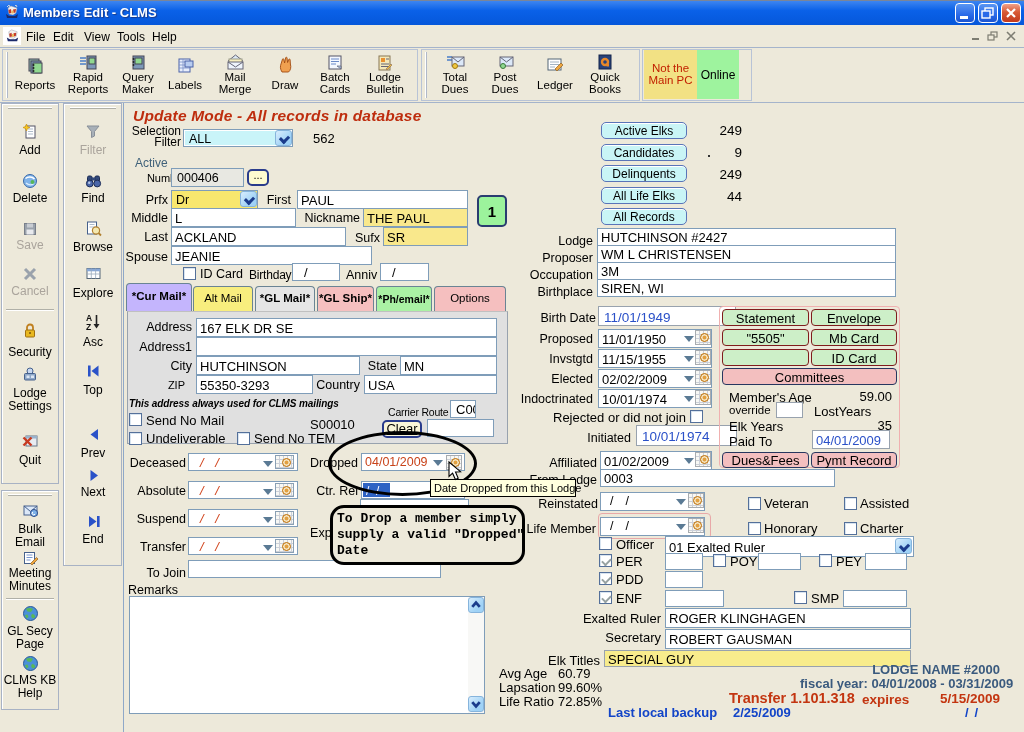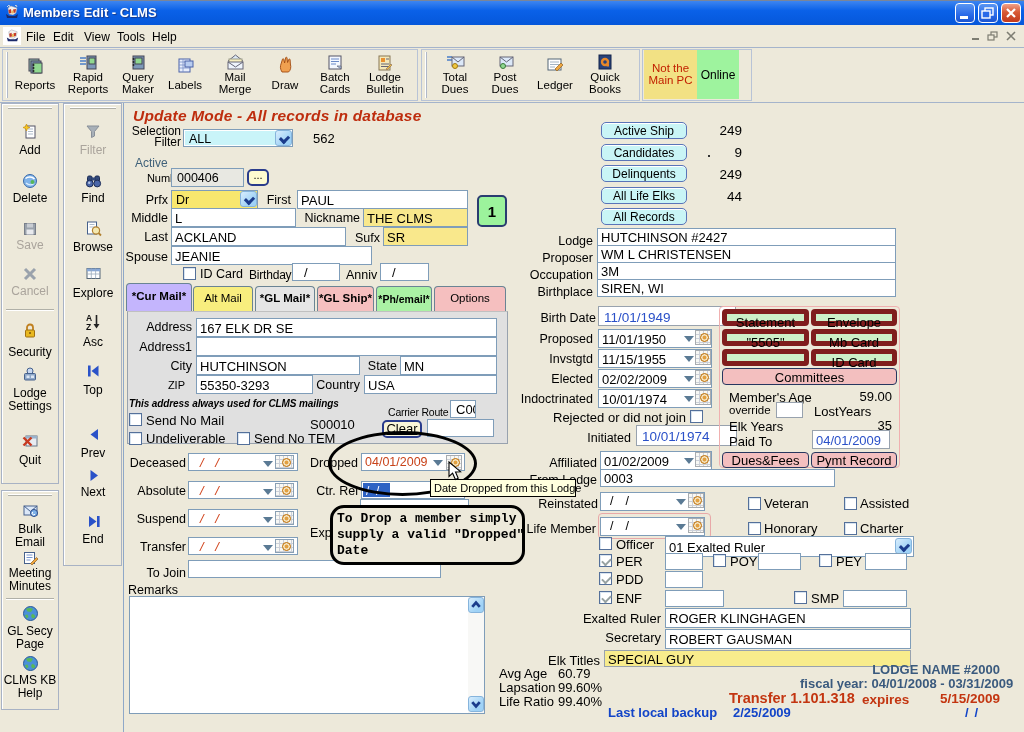--- a/index.html
+++ b/index.html
@@ -3,21 +3,21 @@
 *{box-sizing:border-box;margin:0;padding:0}
 html,body{width:1024px;height:732px;overflow:hidden}
 body{font-family:"Liberation Sans",sans-serif;background:#EDE9DA;position:relative}
 .ab{position:absolute}
 .lb{position:absolute;font-size:12px;color:#000;white-space:nowrap;line-height:13px}
 .rl{text-align:right}
 .fl{position:absolute;background:#fff;border:1px solid #7f9db9;font-size:13px;line-height:15px;padding:1px 0 0 3px;white-space:nowrap;overflow:hidden;color:#000}
 .cb{position:absolute;width:13px;height:13px;background:#fff;border:1px solid #54709a;box-shadow:inset 1px 1px 0 #d8e4f0}
 .dar{position:absolute;width:0;height:0;border-left:5px solid transparent;border-right:5px solid transparent;border-top:6px solid #5a7a94}
 .cyb{position:absolute;background:#c9f5f6;border:1px solid #5a74b8;border-radius:5px;font-size:12px;text-align:center;color:#000;box-shadow:inset 0 1px 0 #fff}
-.gb{position:absolute;background:#cdefc8;border:5px solid #7f1d1d;border-radius:4px;font-size:13px;text-align:center;color:#000}
+.gb{position:absolute;background:#cdefc8;border:1px solid #7f1d1d;border-radius:4px;font-size:13px;text-align:center;color:#000}
 .pb{position:absolute;background:#f3bfbf;border:1px solid #27375f;border-radius:4px;font-size:13px;text-align:center;color:#000}
 .tab{position:absolute;border:1px solid #6a8494;border-bottom:none;border-radius:4px 4px 0 0;font-size:11.5px;text-align:center;color:#000;white-space:nowrap;overflow:hidden}
 .tbl{font-size:11.5px;text-align:center;position:absolute;line-height:12px;color:#000}
 .sbl{font-size:12px;text-align:center;position:absolute;line-height:13px;color:#000}
 .gray{color:#aaa49c}
 svg{position:absolute;overflow:visible}
 .xpa{width:17px;height:16px;background:linear-gradient(135deg,#d8edfd,#9fd2f6 70%);border:1px solid #86b4dc;border-radius:3px}
 .xpa::after{content:"";position:absolute;left:3.5px;top:3.5px;width:6px;height:4px;border-left:3px solid #1b3c8c;border-bottom:3px solid #1b3c8c;transform:rotate(-45deg)}
 .dtf{position:absolute;width:110px;height:18px;background:#fff;border:1px solid #7f9db9}
 .dtf::before{content:"/ /";position:absolute;left:11px;top:1px;font-size:13px;font-style:italic;color:#d04018;white-space:pre;letter-spacing:4px}
@@ -331,21 +331,21 @@
 <div class="lb rl" style="left:118px;top:194px;width:50px;font-size:12.5px">Prfx</div>
 <div class="ab" style="left:171px;top:190px;width:87px;height:19px;background:#f8e76e;border:1px solid #7f9db9"></div>
 <div class="ab" style="left:176px;top:193px;font-size:12.5px">Dr</div>
 <div class="ab xpa" style="left:240px;top:191px"></div>
 <div class="lb rl" style="left:251px;top:194px;width:40px;font-size:12.5px">First</div>
 <div class="fl" style="left:297px;top:190px;width:171px;height:19px;padding-top:2px">PAUL</div>
 <div class="ab" style="left:477px;top:195px;width:30px;height:32px;background:#9cf39c;border:2px solid #2a3c70;border-radius:5px;font-size:15px;font-weight:bold;text-align:center;padding-top:6px">1</div>
 <div class="lb rl" style="left:118px;top:212px;width:50px;font-size:12.5px">Middle</div>
 <div class="fl" style="left:171px;top:208px;width:125px;height:19px;padding-top:2px">L</div>
 <div class="lb rl" style="left:300px;top:212px;width:60px;font-size:12.5px">Nickname</div>
-<div class="fl" style="left:363px;top:208px;width:105px;height:19px;background:#f9e88c;padding-top:2px">THE CLMS</div>
+<div class="fl" style="left:363px;top:208px;width:105px;height:19px;background:#f9e88c;padding-top:2px">THE PAUL</div>
 <div class="lb rl" style="left:118px;top:231px;width:50px;font-size:12.5px">Last</div>
 <div class="fl" style="left:171px;top:227px;width:175px;height:19px;padding-top:2px">ACKLAND</div>
 <div class="lb rl" style="left:340px;top:232px;width:40px;font-size:12.5px">Sufx</div>
 <div class="fl" style="left:383px;top:227px;width:85px;height:19px;background:#f9e88c;padding-top:2px">SR</div>
 <div class="lb rl" style="left:118px;top:251px;width:50px;font-size:12.5px">Spouse</div>
 <div class="fl" style="left:171px;top:246px;width:201px;height:19px;padding-top:2px">JEANIE</div>
 <div class="cb" style="left:183px;top:267px"></div>
 <div class="ab" style="left:200px;top:267px;font-size:12.5px">ID Card</div>
 <div class="ab" style="left:249px;top:268px;font-size:12px;letter-spacing:-0.2px">Birthday</div>
 <div class="fl" style="left:292px;top:263px;width:48px;height:18px;padding-left:11px">/</div>
@@ -422,21 +422,21 @@
 <div class="ab" style="left:365px;top:455px;font-size:12.5px;color:#c8431a">04/01/2009</div>
 <div class="dar" style="left:433px;top:460px"></div>
 <div class="ab cal" style="left:446px;top:455px"></div>
 <div class="lb rl" style="left:298px;top:485px;width:60px;font-size:12.5px">Ctr. Rel</div>
 <div class="fl" style="left:361px;top:481px;width:104px;height:18px"></div>
 <div class="ab" style="left:363px;top:483px;width:27px;height:14px;background:#2e63c4"></div>
 <div class="ab" style="left:366px;top:484px;font-size:12px;color:#fff">/&nbsp;&nbsp;/</div>
 <div class="fl" style="left:360px;top:499px;width:109px;height:18px"></div>
 <div class="lb rl" style="left:298px;top:527px;width:60px;font-size:12.5px">Expelled</div>
 <div class="fl" style="left:361px;top:523px;width:104px;height:18px"></div>
-<div class="cyb" style="left:601px;top:122px;width:86px;height:17px;padding-top:1px">Active Ship</div>
+<div class="cyb" style="left:601px;top:122px;width:86px;height:17px;padding-top:1px">Active Elks</div>
 <div class="cyb" style="left:601px;top:144px;width:86px;height:17px;padding-top:1px">Candidates</div>
 <div class="cyb" style="left:601px;top:165px;width:86px;height:17px;padding-top:1px">Delinquents</div>
 <div class="cyb" style="left:601px;top:187px;width:86px;height:17px;padding-top:1px">All Life Elks</div>
 <div class="cyb" style="left:601px;top:208px;width:86px;height:17px;padding-top:1px">All Records</div>
 <div class="lb rl" style="left:700px;top:124px;width:42px;font-size:13.5px">249</div>
 <div class="lb rl" style="left:700px;top:146px;width:42px;font-size:13.5px">9</div>
 <div class="lb rl" style="left:700px;top:168px;width:42px;font-size:13.5px">249</div>
 <div class="lb rl" style="left:700px;top:190px;width:42px;font-size:13.5px">44</div>
 <div class="ab" style="left:708px;top:155px;width:2px;height:2px;background:#333"></div>
 <div class="lb rl" style="left:493px;top:235px;width:100px;font-size:12.5px">Lodge</div>
@@ -541,21 +541,21 @@
 <div class="fl" style="left:665px;top:608px;width:246px;height:20px;padding-top:2px">ROGER KLINGHAGEN</div>
 <div class="lb rl" style="left:561px;top:631px;width:100px;font-size:13px">Secretary</div>
 <div class="fl" style="left:665px;top:629px;width:246px;height:20px;padding-top:2px">ROBERT GAUSMAN</div>
 <div class="lb rl" style="left:500px;top:654px;width:100px;font-size:13px">Elk Titles</div>
 <div class="fl" style="left:604px;top:650px;width:307px;height:17px;background:#f8ec8c;border-color:#98a2ae;padding-top:1px">SPECIAL GUY</div>
 <div class="ab" style="left:499px;top:666px;font-size:13px">Avg Age</div>
 <div class="ab" style="left:558px;top:666px;font-size:13px">60.79</div>
 <div class="ab" style="left:499px;top:680px;font-size:13px">Lapsation</div>
 <div class="ab" style="left:558px;top:680px;font-size:13px">99.60%</div>
 <div class="ab" style="left:499px;top:694px;font-size:13px">Life Ratio</div>
-<div class="ab" style="left:558px;top:694px;font-size:13px">99.40%</div>
+<div class="ab" style="left:558px;top:694px;font-size:13px">72.85%</div>
 <div class="lb rl" style="left:800px;top:663px;width:200px;font-size:13px;font-weight:bold;color:#3a5a7e">LODGE NAME #2000</div>
 <div class="lb rl" style="left:800px;top:677px;width:200px;font-size:13px;font-weight:bold;color:#3a5a7e">fiscal year: 04/01/2008 - 03/31/2009</div>
 <div class="ab" style="left:729px;top:690px;font-size:14.5px;font-weight:bold;color:#c33510">Transfer 1.101.318</div>
 <div class="ab" style="left:862px;top:692px;font-size:13.5px;font-weight:bold;color:#c33510">expires</div>
 <div class="lb rl" style="left:900px;top:692px;width:100px;font-size:13.5px;font-weight:bold;color:#c33510">5/15/2009</div>
 <div class="ab" style="left:608px;top:705px;font-size:13px;font-weight:bold;color:#1244c8">Last local backup</div>
 <div class="ab" style="left:733px;top:705px;font-size:13px;font-weight:bold;color:#1244c8">2/25/2009</div>
 <div class="ab" style="left:797px;top:732px;font-size:13px;font-weight:bold;color:#7f1d1d">Last offsite backup</div>
 <div class="ab" style="left:965px;top:705px;font-size:13px;font-weight:bold;color:#1244c8;letter-spacing:6px">//</div>
 <div class="ab" style="left:328px;top:431px;width:149px;height:65px;border:3.5px solid #000;border-radius:50%"></div>

